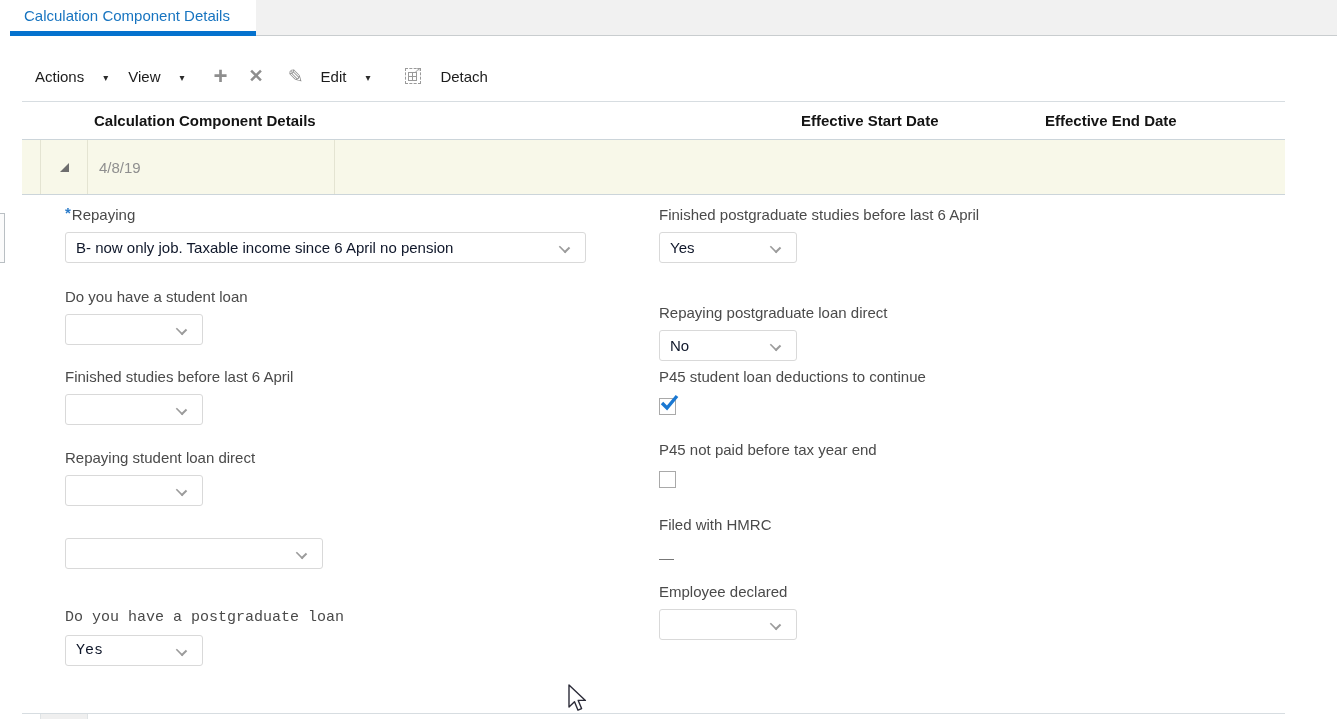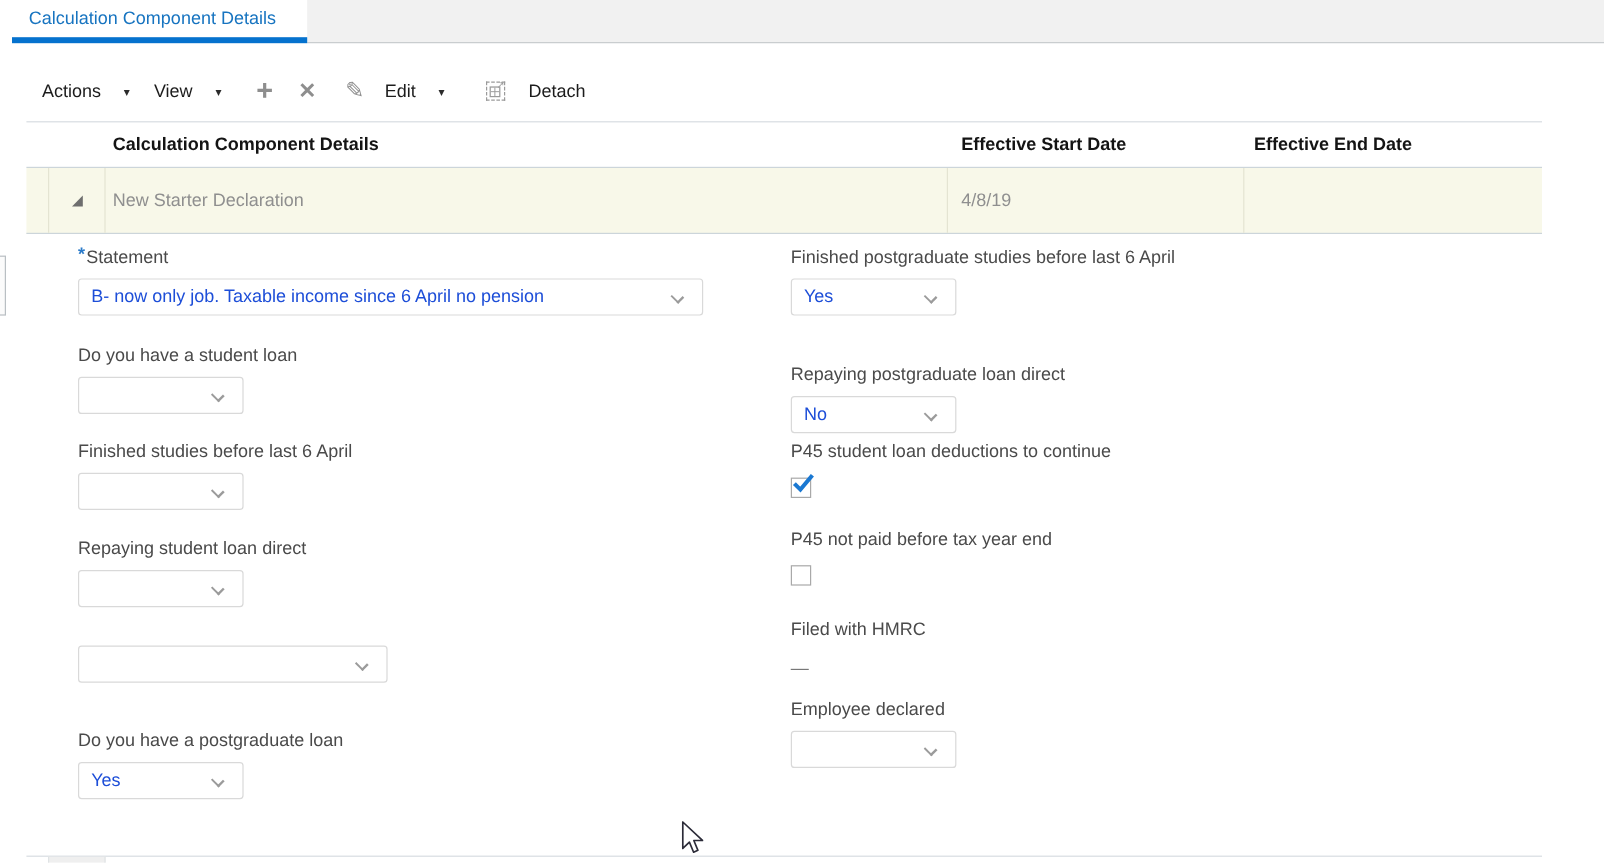--- a/index.html
+++ b/index.html
@@ -77,21 +77,21 @@
   }
 
   
   .field { position:absolute; }
   .field-label { font-size:15px; color:#4a4a4a; white-space:nowrap; }
   .req { color:#2b7bc9; font-weight:bold; margin-right:1px; position:relative; top:-2px; }
   .select {
     position:relative; margin-top:9px; height:31px; background:#fff;
     border:1px solid #d9d9d9; border-radius:3px;
     display:flex; align-items:center; padding:0 30px 0 10px;
-    font-size:15px; color:#1d4ed8; white-space:nowrap; overflow:hidden;
+    font-size:15px; color:#0f172a; white-space:nowrap; overflow:hidden;
   }
   .chev {
     position:absolute; right:16px; top:10px; width:9px; height:9px;
     border-right:2px solid #9b9b9b; border-bottom:2px solid #9b9b9b;
     transform: rotate(45deg) scale(1,0.8); transform-origin:center;
   }
   .w-xl { width:521px; } .w-md { width:258px; } .w-sm { width:138px; }
   .checkbox {
     position:relative; margin-top:13px; width:17px; height:17px;
     background:#fff; border:1px solid #a9a9a9;
@@ -155,29 +155,28 @@
     <div class="c1"></div>
     <div class="c2">Calculation Component Details</div>
     <div class="c3">Effective Start Date</div>
     <div class="c4">Effective End Date</div>
   </div>
   <div class="grid-row">
     <div class="c0"></div>
     <div class="c1">
       <span class="tri-expand"></span>
     </div>
-    <div class="c2">New Starter Declaration</div>
     <div class="c3">4/8/19</div>
     <div class="c4"></div>
   </div>
 </div>
 
 <div class="field" style="left:65px; top:206px;">
   <div class="field-label">
-    <span class="req">*</span><span>Statement</span>
+    <span class="req">*</span><span>Repaying</span>
   </div>
   <div class="select w-xl">
     <span>B- now only job. Taxable income since 6 April no pension</span>
     <span class="chev"></span>
   </div>
 </div>
 
 <div class="field" style="left:65px; top:288px;">
   <div class="field-label">Do you have a student loan</div>
   <div class="select w-sm">
@@ -202,21 +201,21 @@
   </div>
 </div>
 
 <div class="field" style="left:65px; top:529px;">
   <div class="select w-md">
     <span></span>
     <span class="chev"></span>
   </div>
 </div>
 
-<div class="field" style="left:65px; top:609px;">
+<div class="field" style="left:65px; top:609px;font-family:Liberation Mono, monospace;">
   <div class="field-label">Do you have a postgraduate loan</div>
   <div class="select w-sm">
     <span>Yes</span>
     <span class="chev"></span>
   </div>
 </div>
 
 <div class="field" style="left:659px; top:206px;">
   <div class="field-label">Finished postgraduate studies before last 6 April</div>
   <div class="select w-sm">

